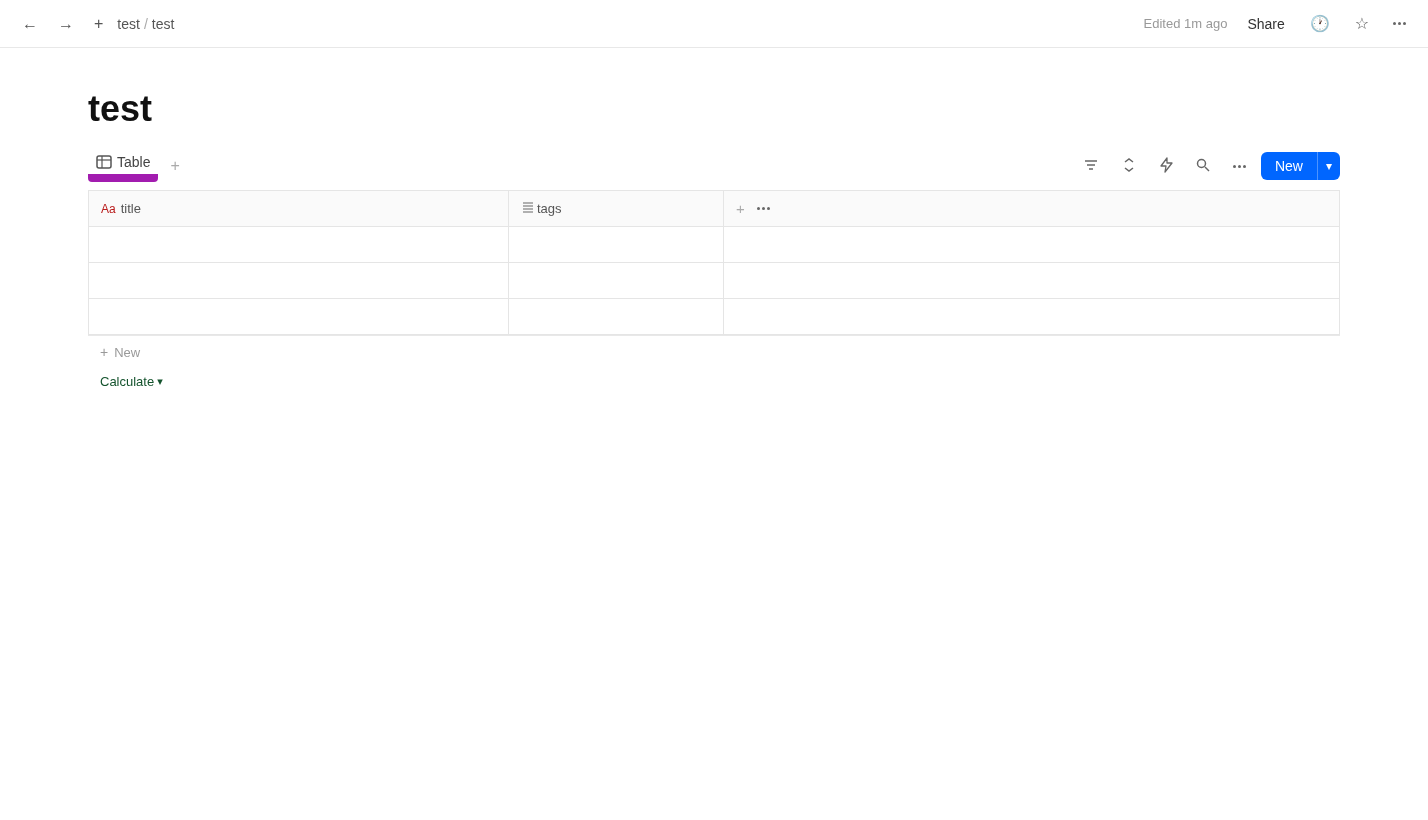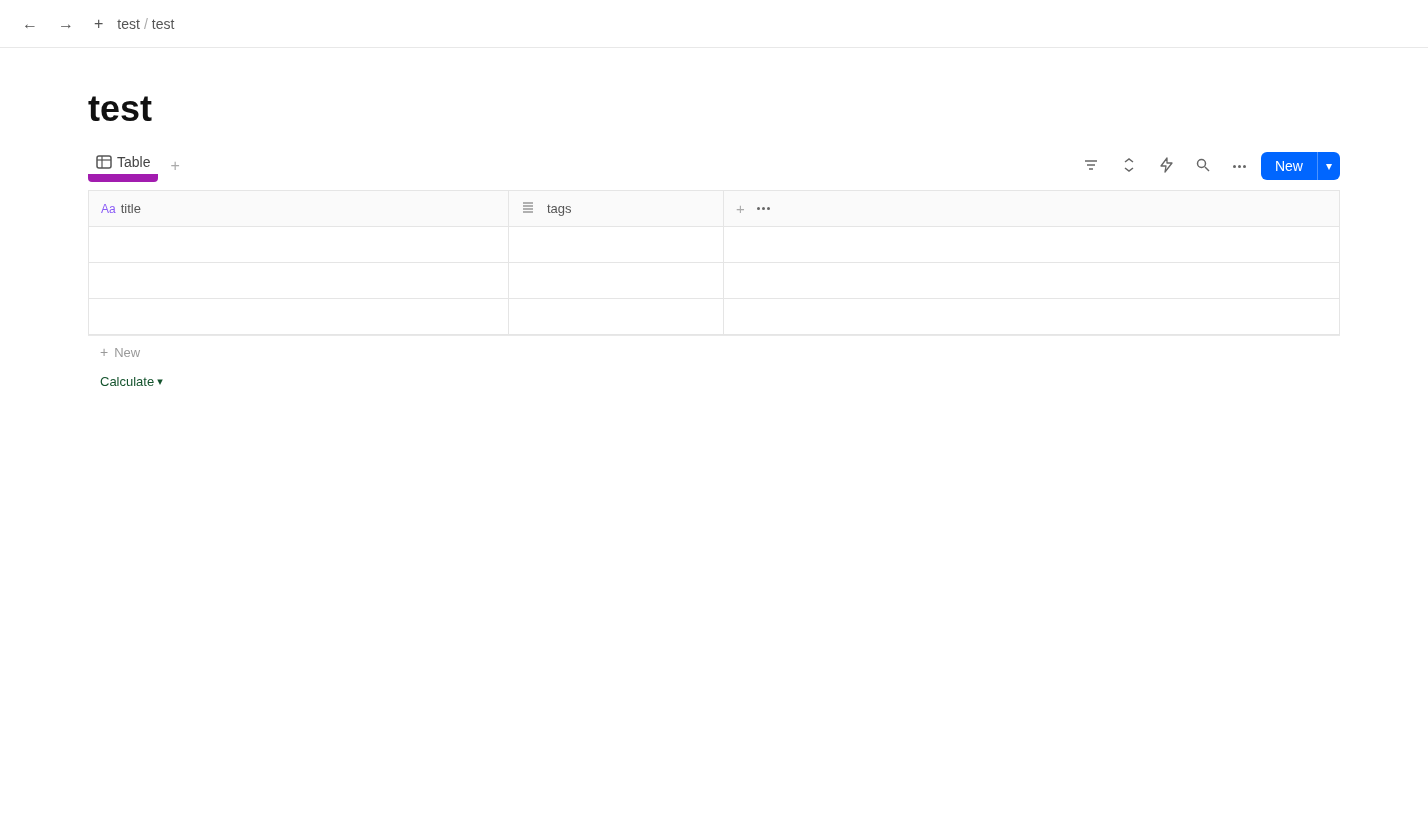--- a/index.html
+++ b/index.html
@@ -184,21 +184,21 @@
       display: flex;
       align-items: center;
       gap: 5px;
       padding: 0 12px;
       width: 100%;
       height: 100%;
     }
     .col-tags-header {
       display: flex;
       align-items: center;
-      gap: 12px;
+      gap: 2px;
       padding: 0 12px;
     }
     .col-add-header {
       display: flex;
       align-items: center;
       gap: 6px;
       padding: 0 12px;
     }
     .col-title { width: 420px; }
     .col-tags { width: 215px; }
@@ -235,20 +235,37 @@
 <div class="topbar">
   <div class="topbar-left">
     <button class="topbar-nav-btn">←</button>
     <button class="topbar-nav-btn">→</button>
     <button class="topbar-nav-btn">+</button>
     <div class="breadcrumb">
       <span>test</span>
       <span class="breadcrumb-sep">/</span>
       <span>test</span>
     </div>
+  </div>
+  <div class="topbar-right">
+    <span class="edited-text">Edited 1m ago</span>
+    <button class="share-btn">Share</button>
+    <button class="topbar-icon-btn">
+      <span>🕐</span>
+    </button>
+    <button class="topbar-icon-btn">
+      <span>☆</span>
+    </button>
+    <button class="topbar-icon-btn">
+      <div class="three-dots">
+        <span></span>
+          <span></span>
+          <span></span>
+      </div>
+    </button>
   </div>
 </div>
 
 <div class="page-content">
 
   <div class="page-title">test</div>
 
   <div class="view-toolbar">
     <div class="view-toolbar-left">
       <div class="view-tab">
@@ -313,21 +330,21 @@
         </button>
       </div>
     </div>
   </div>
 
   <table class="db-table">
     <thead>
       <tr>
         <th class="col-title">
           <div class="col-title-header">
-            <span style="font-size:12px;color:#8b5cf6;font-weight:400;">Aa</span>
+            <span style="font-size:12px;color:#b91c1c;font-weight:400;">Aa</span>
             <span>title</span>
           </div>
         </th>
         <th class="col-tags">
           <div class="col-tags-header">
             <span>
               <svg width="14" height="14" viewBox="0 0 14 14" fill="none">
                 <line x1="2" y1="3" x2="12" y2="3" stroke="#888" stroke-width="1.3"></line>
                 <line x1="2" y1="6" x2="12" y2="6" stroke="#888" stroke-width="1.3"></line>
                 <line x1="2" y1="9" x2="12" y2="9" stroke="#888" stroke-width="1.3"></line>

